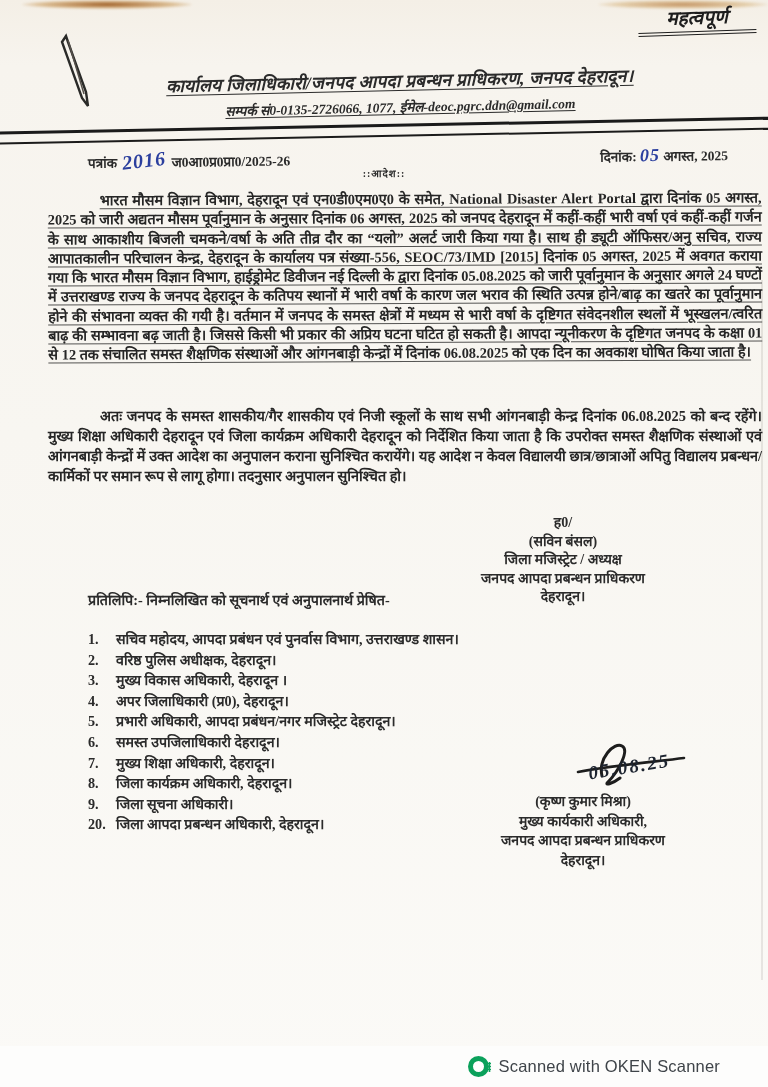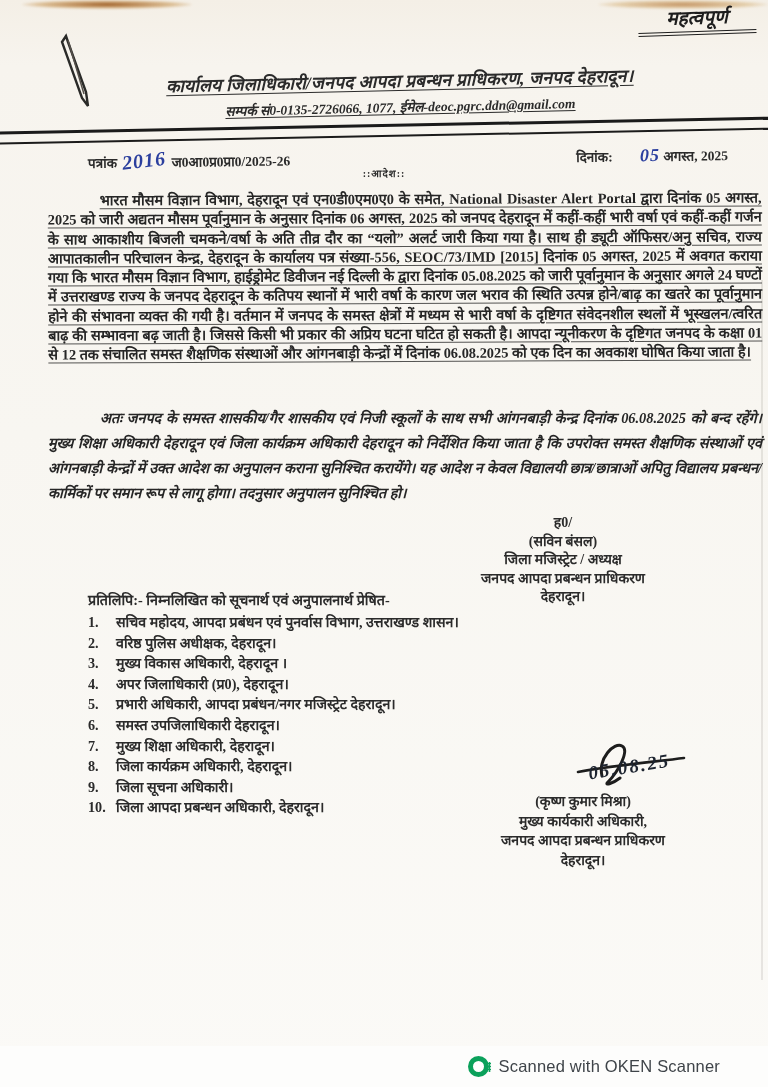--- a/index.html
+++ b/index.html
@@ -12,21 +12,21 @@
     position:relative;width:768px;height:1087px;
     background:linear-gradient(180deg,#f4efe6 0%,#f7f4ee 6%,#f8f6f1 40%,#fbfaf7 100%);
     color:#2b2b2b;
   }
   
   .smudge{position:absolute;top:0;height:9px;border-radius:50%;filter:blur(1px);}
   .smudge.left{left:22px;width:170px;background:radial-gradient(ellipse at center,rgba(150,80,18,.9),rgba(190,130,50,.45) 55%,transparent 75%);}
   .smudge.right{left:598px;width:170px;background:radial-gradient(ellipse at center,rgba(170,100,30,.65),rgba(200,150,70,.35) 55%,transparent 75%);}
   .edge-shadow{position:absolute;right:5px;top:280px;width:2px;height:700px;background:rgba(60,50,40,.10);}
 
-  .hw{color:#2b3f9e;font-style:italic;margin-left:24px;}
+  .hw{color:#2b3f9e;font-style:italic;}
   .important{
     position:absolute;left:638px;top:4px;width:118px;
     font-size:19px;font-weight:bold;font-style:italic;color:#1d1d1d;
     border-bottom:4px double #1d1d1d;text-align:center;
     transform:rotate(-2deg);padding-bottom:1px;
   }
   .pen-mark{position:absolute;left:52px;top:32px;}
 
   .header{position:absolute;left:110px;top:68px;width:580px;text-align:center;transform:rotate(-1.3deg);}
   .office-line{
@@ -55,33 +55,33 @@
   }
 
   .para{
     position:absolute;left:48px;width:714px;
     font-size:14.4px;line-height:19.3px;font-weight:bold;
     text-align:justify;text-indent:52px;color:#262626;
   }
   .para1{top:190px;transform:rotate(-.25deg);
     text-decoration:underline;text-decoration-thickness:1px;text-underline-offset:3px;
     text-decoration-color:rgba(30,30,30,.75);}
-  .para2{top:406px;line-height:25px;font-style:italic;}
+  .para2{top:406px;line-height:20px;}
 
   .sigblock{position:absolute;text-align:center;font-weight:bold;font-size:14px;line-height:18.5px;}
   .sig1{left:452px;top:514px;width:222px;}
   .sig2{left:463px;top:792px;width:240px;line-height:19.5px;}
   .sig2-scribble{position:absolute;left:568px;top:738px;}
   .sig2-date{
     position:absolute;left:588px;top:756px;font-size:19px;font-weight:bold;
     color:#1d2430;font-style:italic;letter-spacing:2px;transform:rotate(-9deg);white-space:nowrap;
   }
 
   .copy{position:absolute;left:88px;top:590px;width:480px;font-weight:bold;}
-  .copy-heading{font-size:14.3px;margin-bottom:3px;}
+  .copy-heading{font-size:14.3px;margin-bottom:20px;}
   .copy-list{margin-top:2px;}
   .copy-item{display:flex;font-size:14.2px;line-height:20.6px;}
   .copy-item .num{width:28px;flex:0 0 28px;}
   .copy-item .txt{flex:1;}
 
   .footer{
     position:absolute;left:0;top:1046px;width:768px;height:41px;background:#fdfdfc;
     display:flex;align-items:center;justify-content:flex-end;padding-right:48px;box-sizing:border-box;
     font-family:"Liberation Sans","DejaVu Sans",sans-serif;
   }
@@ -178,21 +178,21 @@
         </div>
       <div class="copy-item">
           <span class="num">8.</span>
           <span class="txt">जिला कार्यक्रम अधिकारी, देहरादून।</span>
         </div>
       <div class="copy-item">
           <span class="num">9.</span>
           <span class="txt">जिला सूचना अधिकारी।</span>
         </div>
       <div class="copy-item">
-          <span class="num">10.</span>
+          <span class="num">20.</span>
           <span class="txt">जिला आपदा प्रबन्धन अधिकारी, देहरादून।</span>
         </div>
     </div>
   </div>
 
   <svg class="sig2-scribble" width="120" height="56" viewBox="0 0 120 56">
     <path d="M34 38 C30 20 46 4 54 8 C62 12 50 34 40 44 C36 48 44 46 52 40" fill="none" stroke="#1d1d1d" stroke-width="3" stroke-linecap="round"></path>
     <path d="M10 34 C40 28 84 24 116 20" fill="none" stroke="#1d1d1d" stroke-width="2.6" stroke-linecap="round"></path>
   </svg>
   <div class="sig2-date">05.08.25</div>

